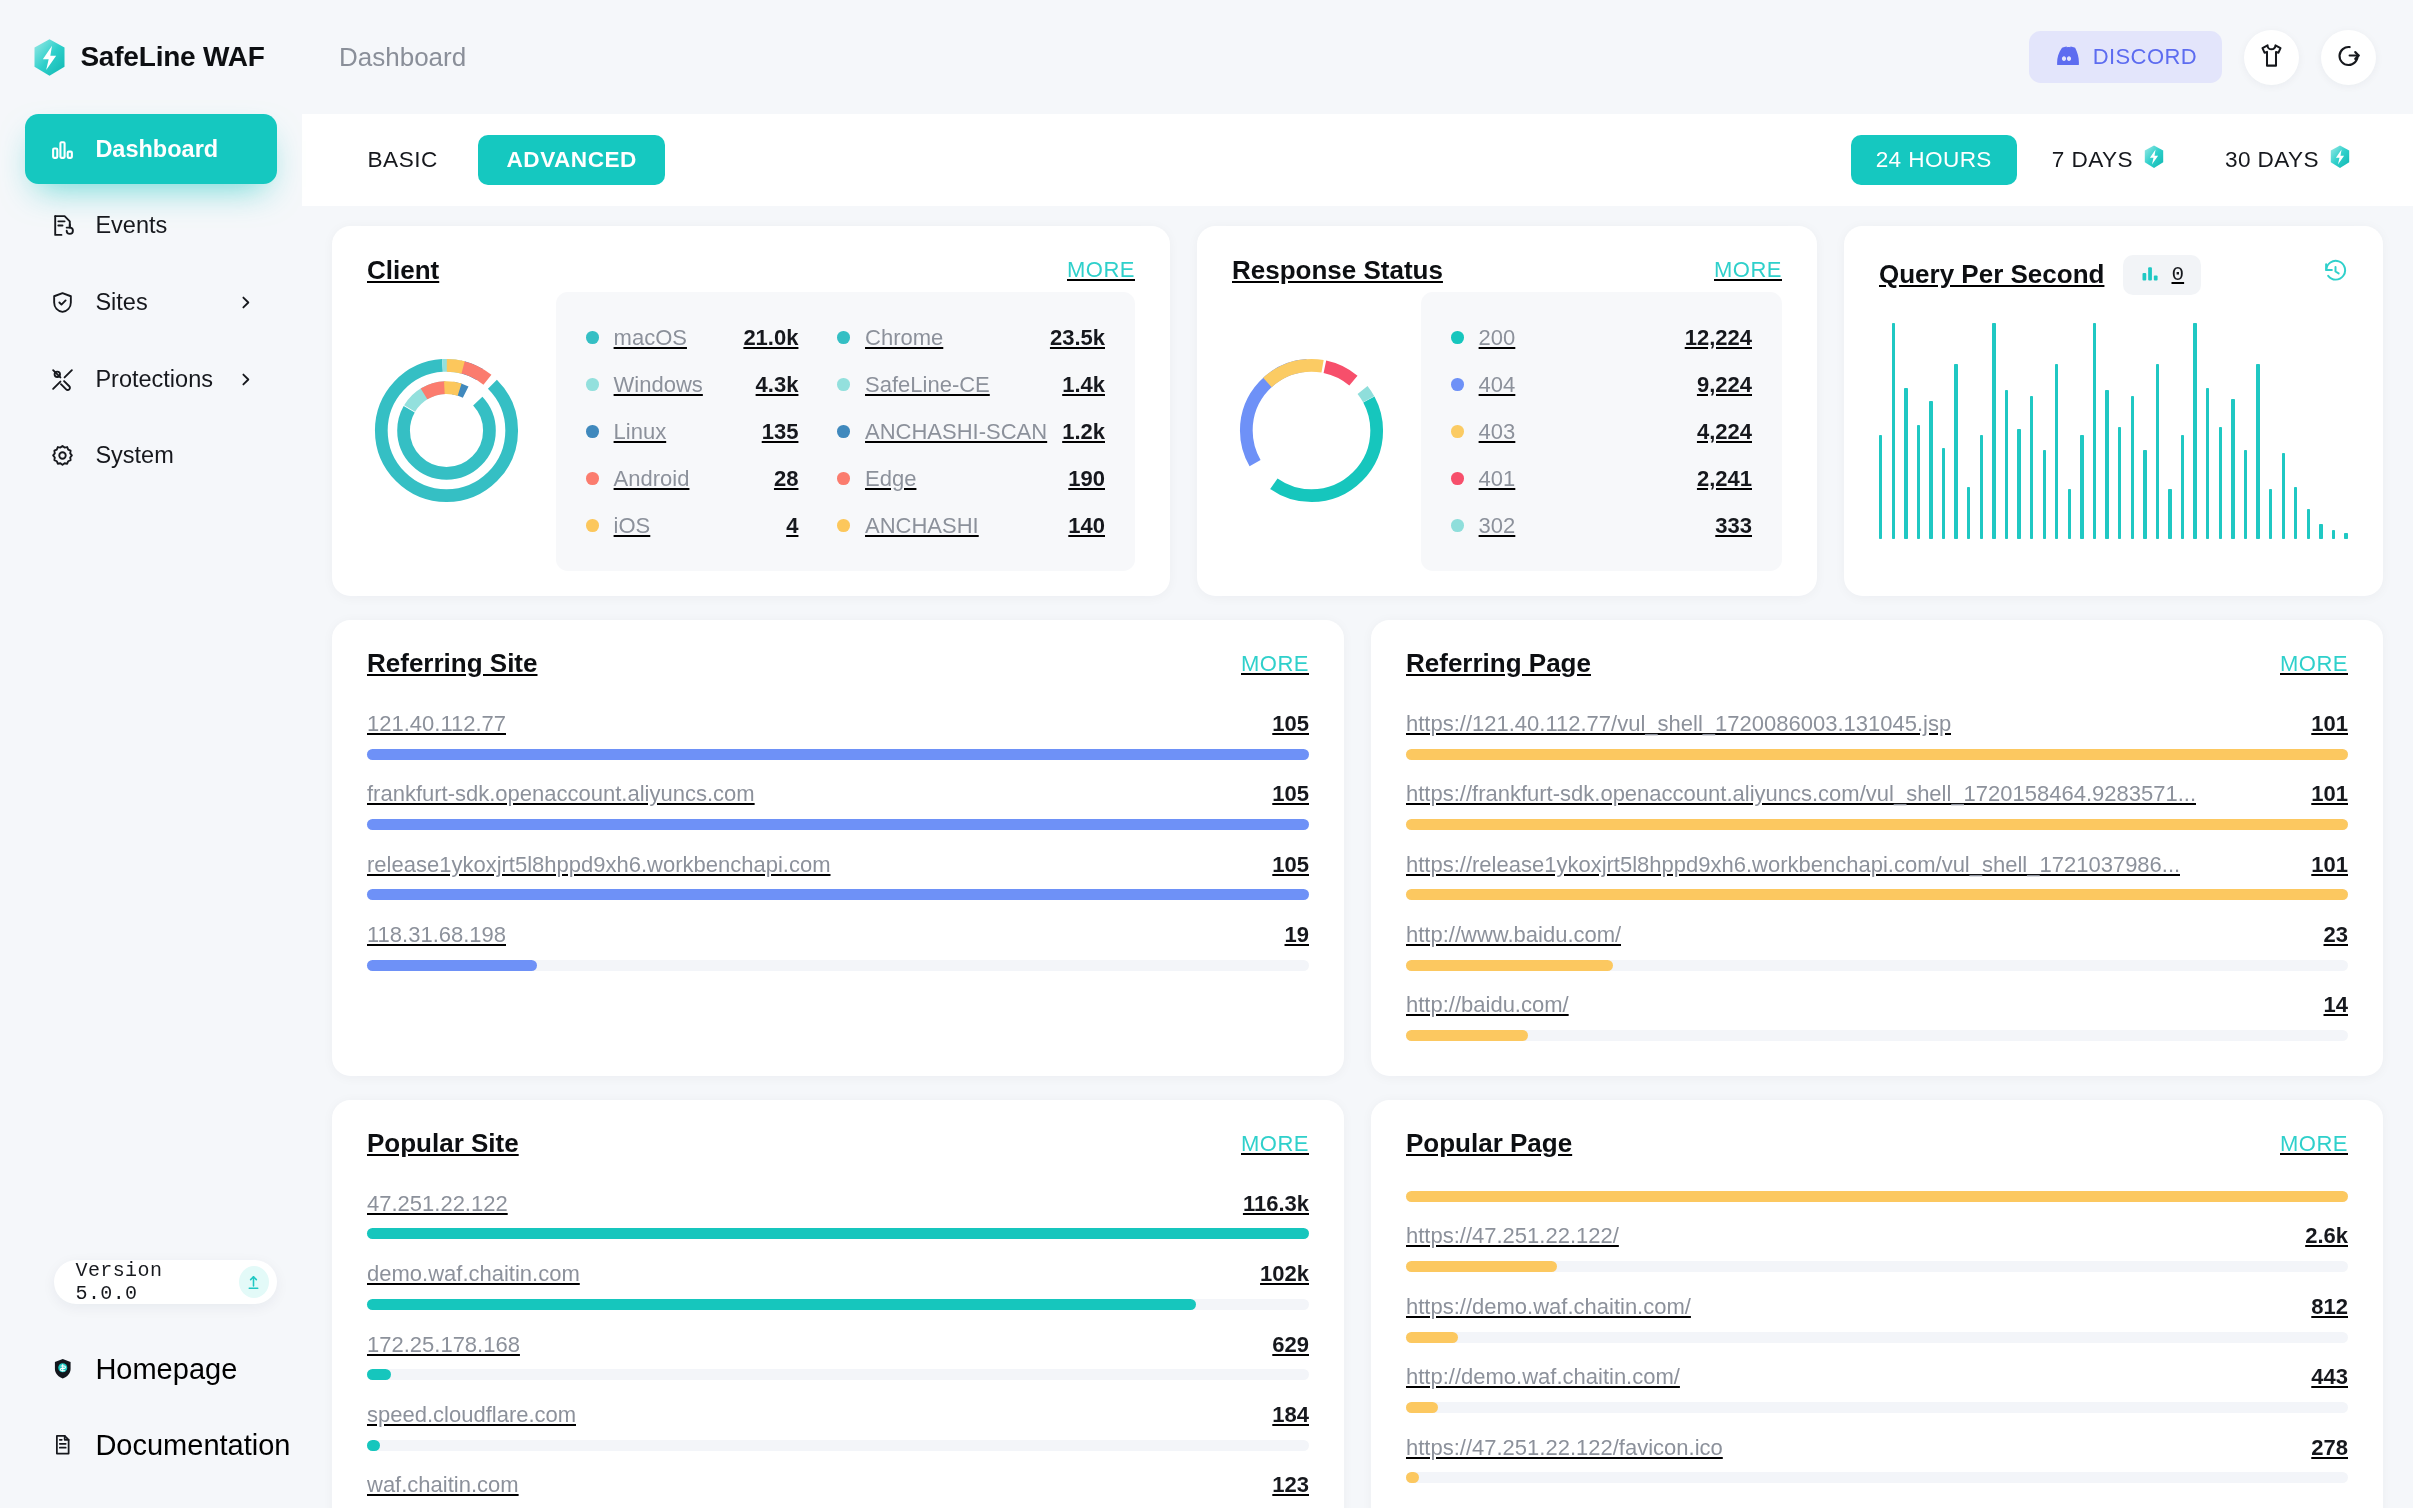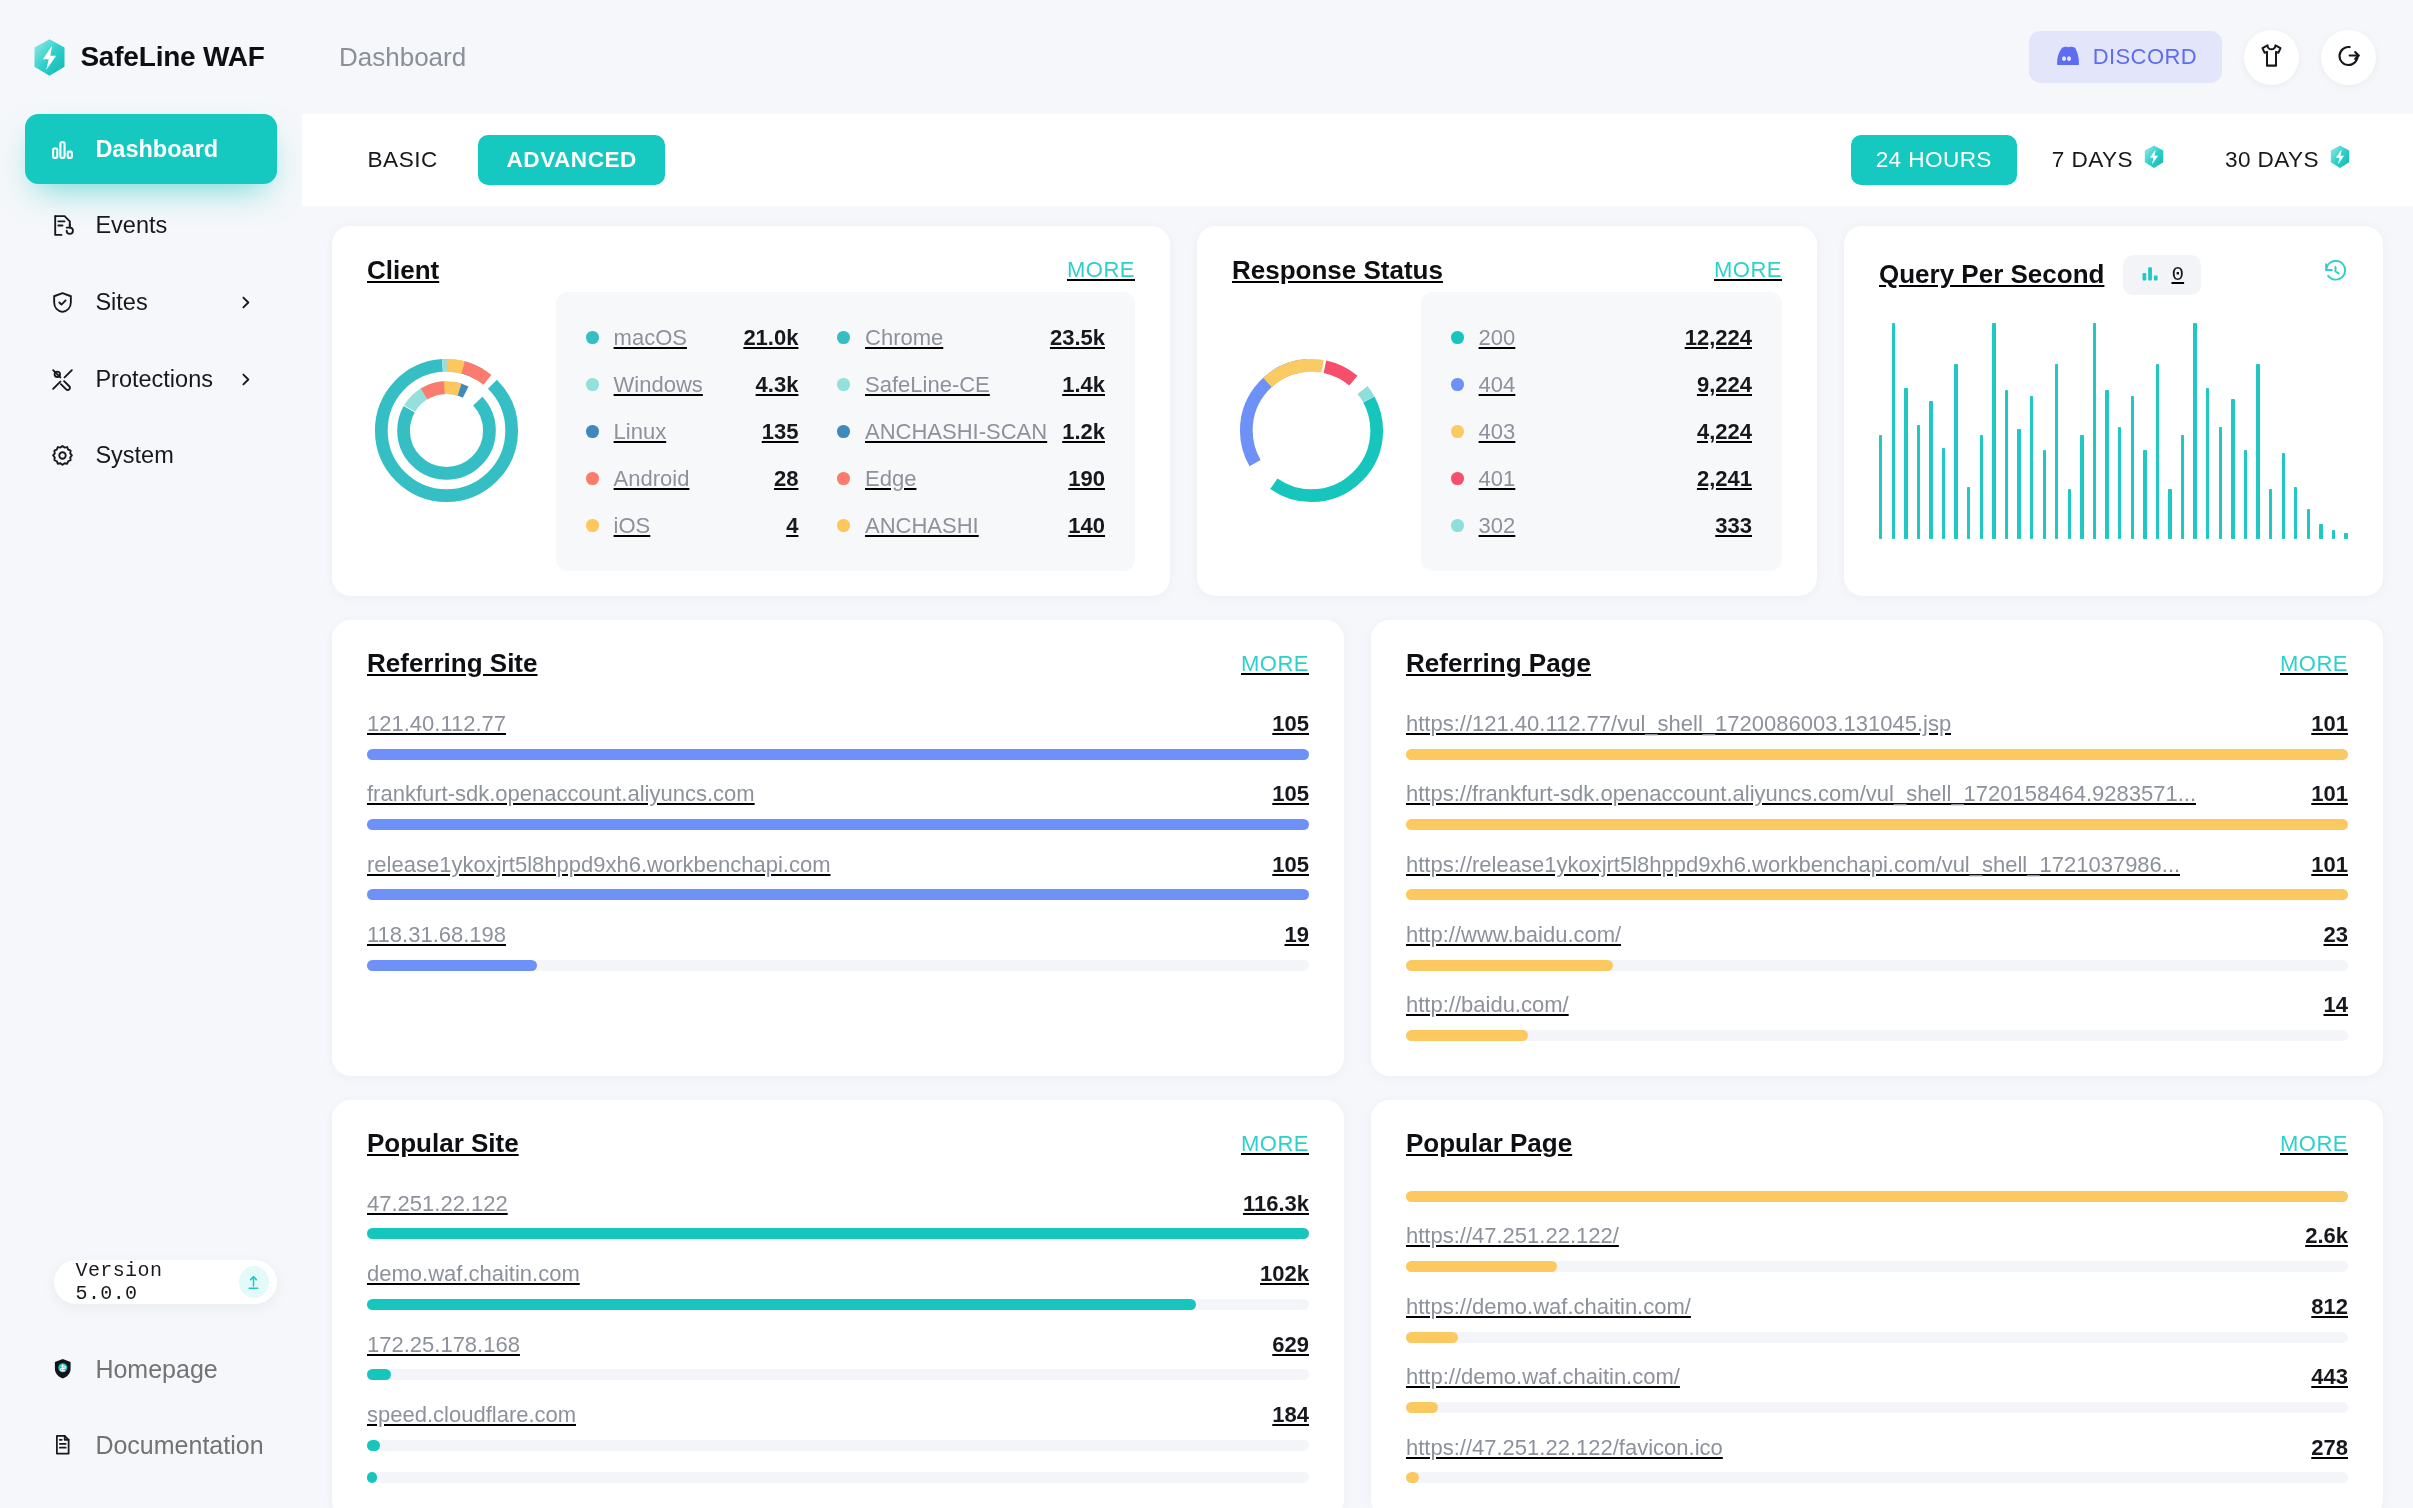--- a/index.html
+++ b/index.html
@@ -61,21 +61,21 @@
     font-size: 20px; color: #17191e; letter-spacing: 0.4px;
   }
   .version-upgrade {
     width: 32px; height: 32px; border-radius: 50%;
     background: #e3faf8; display:flex; align-items:center; justify-content:center;
   }
   .foot-link {
     display: flex; align-items: center; gap: 18.4px;
     height: 52px; padding: 0 23.5px; cursor: pointer;
   }
-  .foot-link-label { font-size: 25px; color: #737373; text-align: right; }
+  .foot-link-label { font-size: 29px; color: #000000; text-align: right; }
 
   
   .main { flex: 1; display: flex; flex-direction: column; min-width: 0; }
   .topbar {
     height: 114px; display: flex; align-items: center;
     padding: 0 37px 0 37px; gap: 17px;
     background: #f5f7fa;
   }
   .page-title { font-size: 26px; color: #8a8f99; }
   .topbar-right { margin-left: auto; display: flex; align-items: center; gap: 22px; }
@@ -713,20 +713,24 @@
                 <div class="bar-item">
                   <div class="bar-labels">
                     <span class="bar-name">speed.cloudflare.com</span>
                     <span class="bar-val">184</span>
                   </div>
                   <div class="bar-track">
                     <div class="bar-fill" style="width: 1.4%; background: rgb(22, 198, 189);"></div>
                   </div>
                 </div>
                 <div class="bar-item">
+                  <div class="bar-labels">
+                    <span class="bar-name">waf.chaitin.com</span>
+                    <span class="bar-val">123</span>
+                  </div>
                   <div class="bar-track">
                     <div class="bar-fill" style="width: 1.1%; background: rgb(22, 198, 189);"></div>
                   </div>
                 </div>
               </div>
           </section>
 
           <section class="card list-card">
             <div class="card-head">
               <span class="card-title">Popular Page</span>

